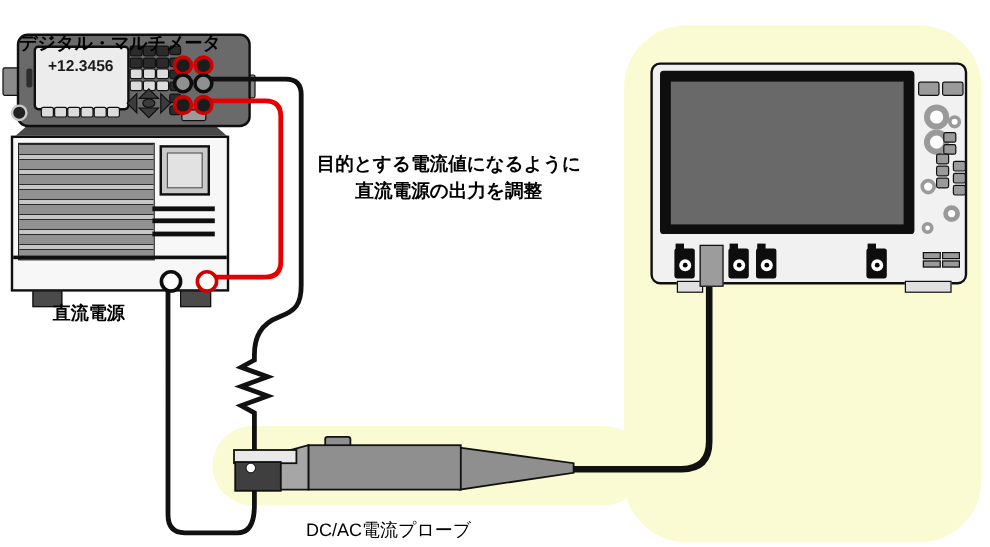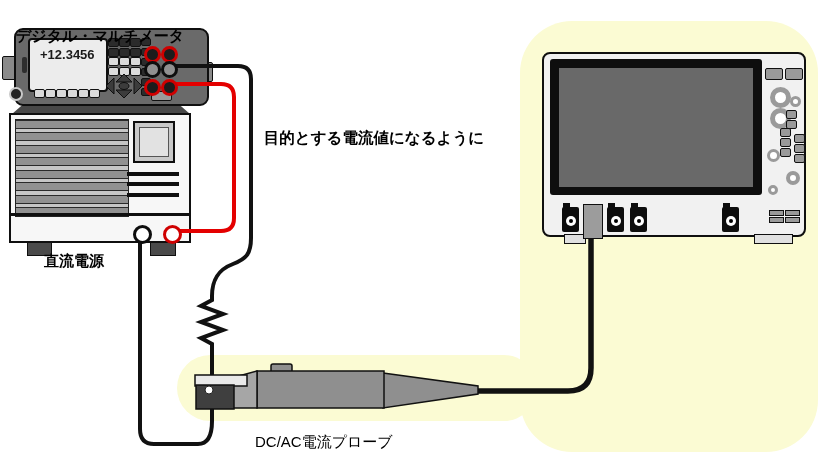--- a/index.html
+++ b/index.html
@@ -196,15 +196,16 @@
   <div class="term red" style="left:143.5px;top:78.5px;"></div>
   <div class="term red" style="left:160.5px;top:78.5px;"></div>
   <div class="term big" style="left:132.5px;top:224.5px;"></div>
   <div class="term big red" style="left:162.5px;top:224.5px;"></div>
 
   <div class="lbl" style="left:16px;top:3px;margin-top:24px;">デジタル・マルチメータ</div>
   <div class="lbl" style="left:44px;top:252px;">直流電源</div>
   <div class="lbl lbl-probe" style="left:255px;top:433px;">DC/AC電流プローブ</div>
   <div class="annot">
     <span style="display:block;text-align:center;">目的とする電流値になるように</span>
+    <span style="display:block;">直流電源の出力を調整</span>
   </div>
 
 </div>
 
 </body></html>

